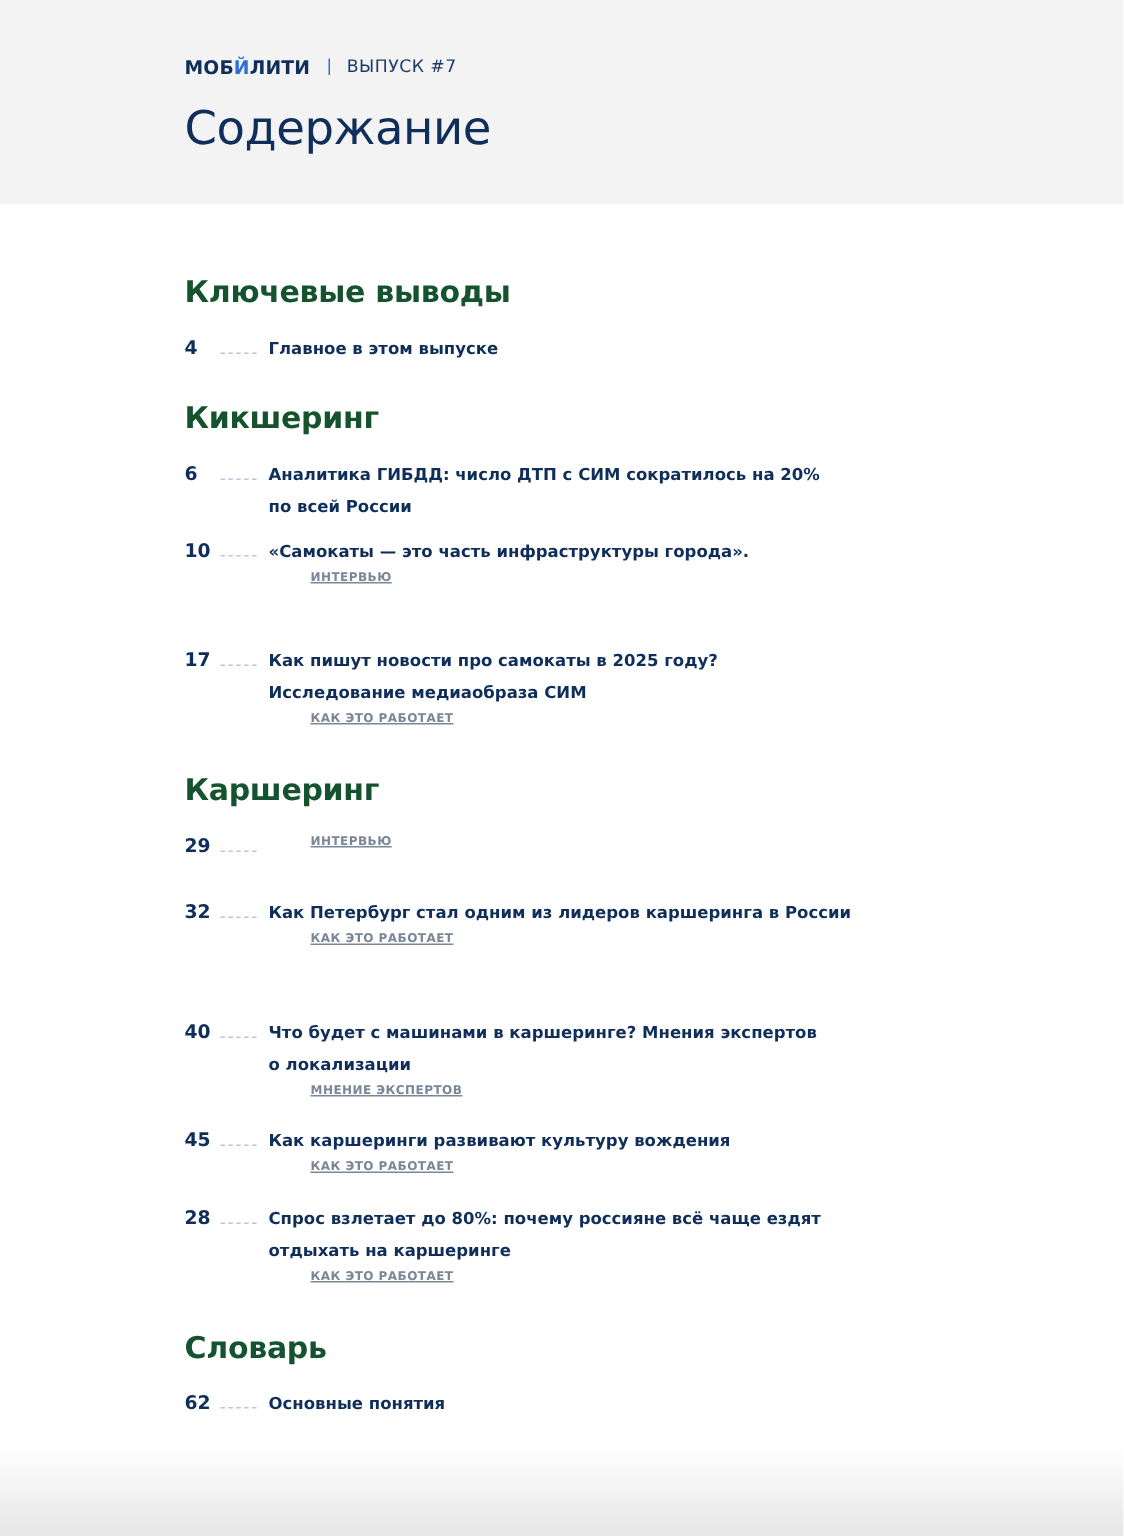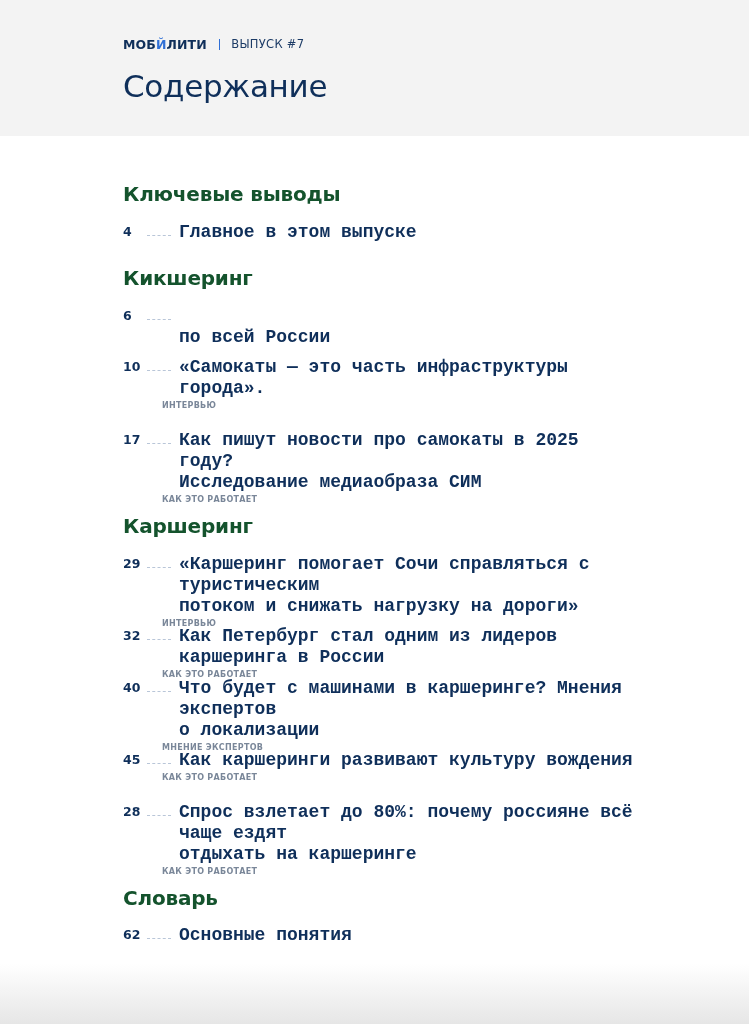--- a/index.html
+++ b/index.html
@@ -44,28 +44,28 @@
     position: absolute; left: 0; top: 0;
     font-size: 12.5px; font-weight: bold; color: #0f2f5a;
     line-height: 20px;
   }
   .entry .dots {
     position: absolute; left: 24px; top: 13px; width: 24px; height: 1px;
     border-top: 1px dashed #b9c6d8;
   }
   .entry .title {
     margin-left: 56px;
-    font-size: 18px; font-weight: bold; color: #0f2f5a;
+    font-size: 11px; font-weight: bold; color: #0f2f5a;
     line-height: 21px;
-    font-family: Liberation Mono, monospace;
   }
   .entry .tag {
-    margin-left: 39px; margin-top: 2px;
+    margin-left: 84px; margin-top: 2px;
     font-size: 8px; color: #7a8799; letter-spacing: 0.3px; font-weight: bold;
     text-transform: uppercase;
+    text-decoration: underline;
   }
   .bottom-fade {
     position: absolute; left: 0; bottom: 0; width: 749px; height: 60px;
     background: linear-gradient(to bottom, rgba(255,255,255,0), #e6e6e6);
   }
 </style>
 </head>
 <body>
 
 <div class="header">
@@ -81,43 +81,42 @@
 <div class="entry" style="top:222px">
   <span class="num">4</span>
   <span class="dots"></span>
   <div class="title"><span>Главное в этом выпуске</span></div>
 </div>
 
 <div class="section-title" style="top:266px">Кикшеринг</div>
 <div class="entry" style="top:306px">
   <span class="num">6</span>
   <span class="dots"></span>
-  <div class="title"><br><span>по всей России</span></div>
+  <div class="title"><span>Аналитика ГИБДД: число ДТП с СИМ сократилось на 20%</span><br><span>по всей России</span></div>
 </div>
 <div class="entry" style="top:357px">
   <span class="num">10</span>
   <span class="dots"></span>
   <div class="title"><span>«Самокаты — это часть инфраструктуры города».</span><br></div>
   <div class="tag">Интервью</div>
 </div>
 <div class="entry" style="top:430px">
   <span class="num">17</span>
   <span class="dots"></span>
   <div class="title"><span>Как пишут новости про самокаты в 2025 году?</span><br><span>Исследование медиаобраза СИМ</span></div>
   <div class="tag">Как это работает</div>
 </div>
 
 <div class="section-title" style="top:514px">Каршеринг</div>
 <div class="entry" style="top:554px">
   <span class="num">29</span>
   <span class="dots"></span>
-  <div class="title"><span>«Каршеринг помогает Сочи справляться с туристическим</span><br><span>потоком и снижать нагрузку на дороги»</span></div>
   <div class="tag">Интервью</div>
 </div>
-<div class="entry" style="top:626px">
+<div class="entry" style="top:598px">
   <span class="num">32</span>
   <span class="dots"></span>
   <div class="title"><span>Как Петербург стал одним из лидеров каршеринга в России</span></div>
   <div class="tag">Как это работает</div>
 </div>
 <div class="entry" style="top:678px">
   <span class="num">40</span>
   <span class="dots"></span>
   <div class="title"><span>Что будет с машинами в каршеринге? Мнения экспертов</span><br><span>о локализации</span></div>
   <div class="tag">Мнение экспертов</div>

